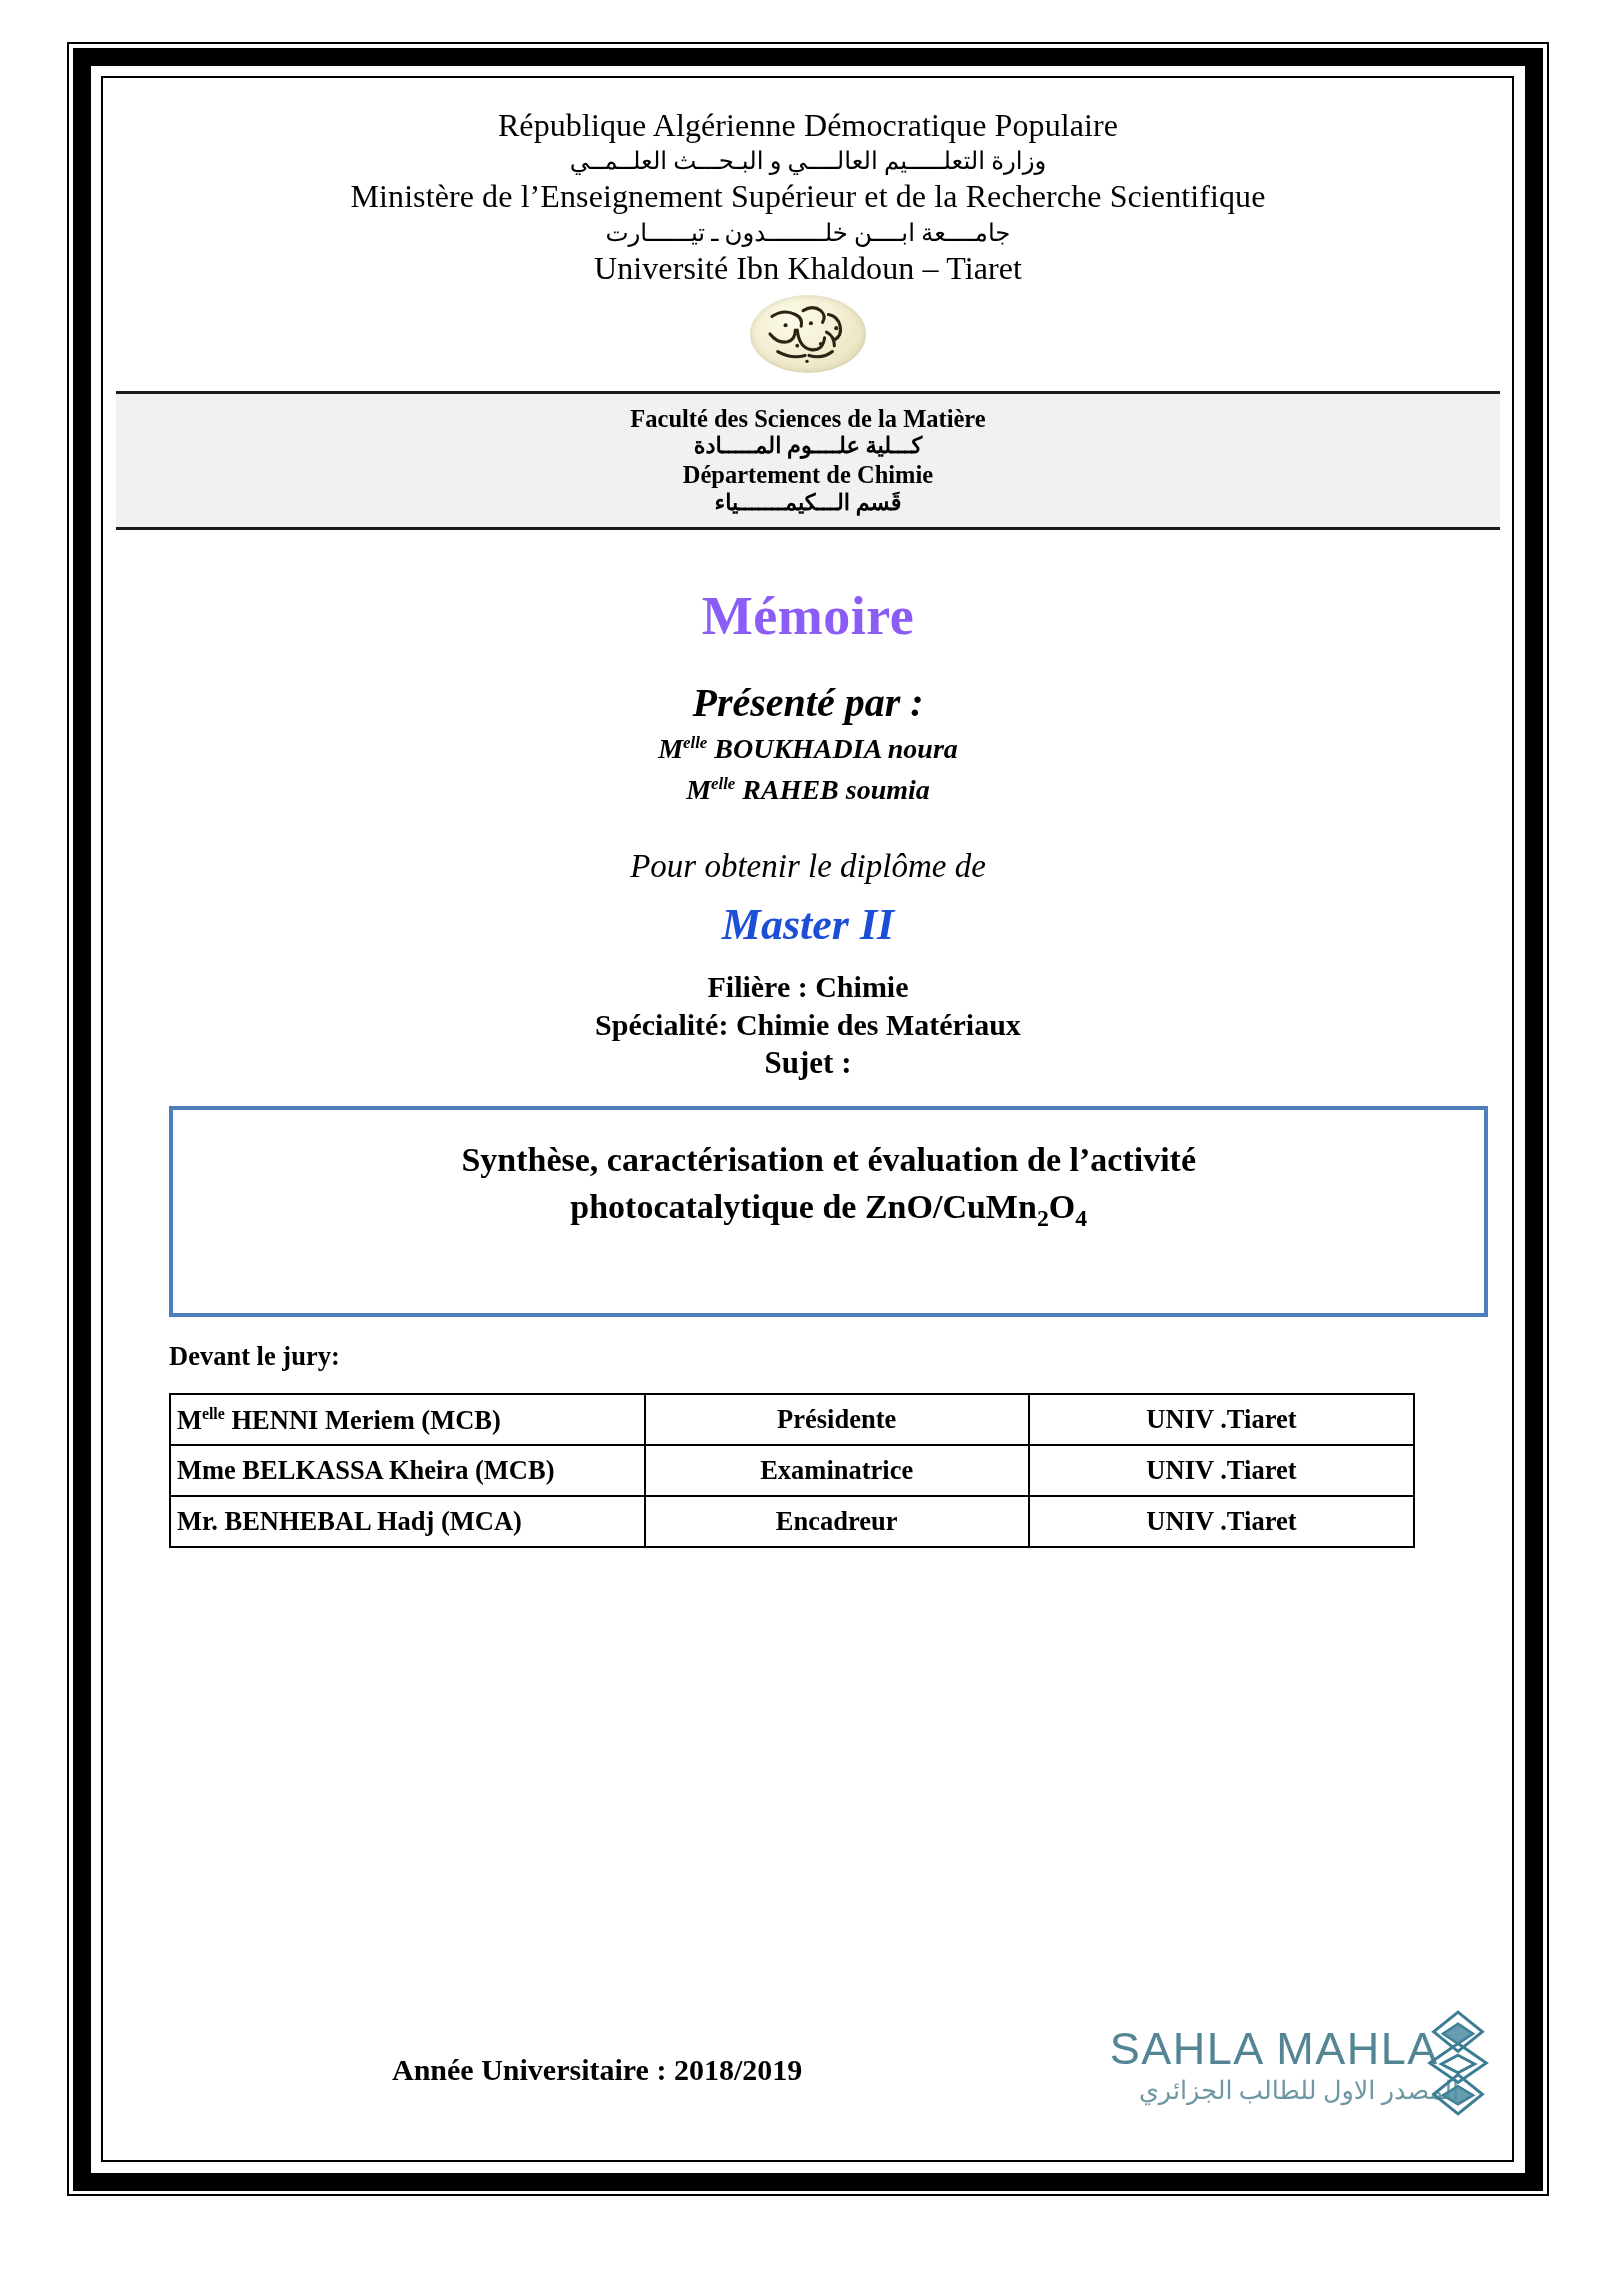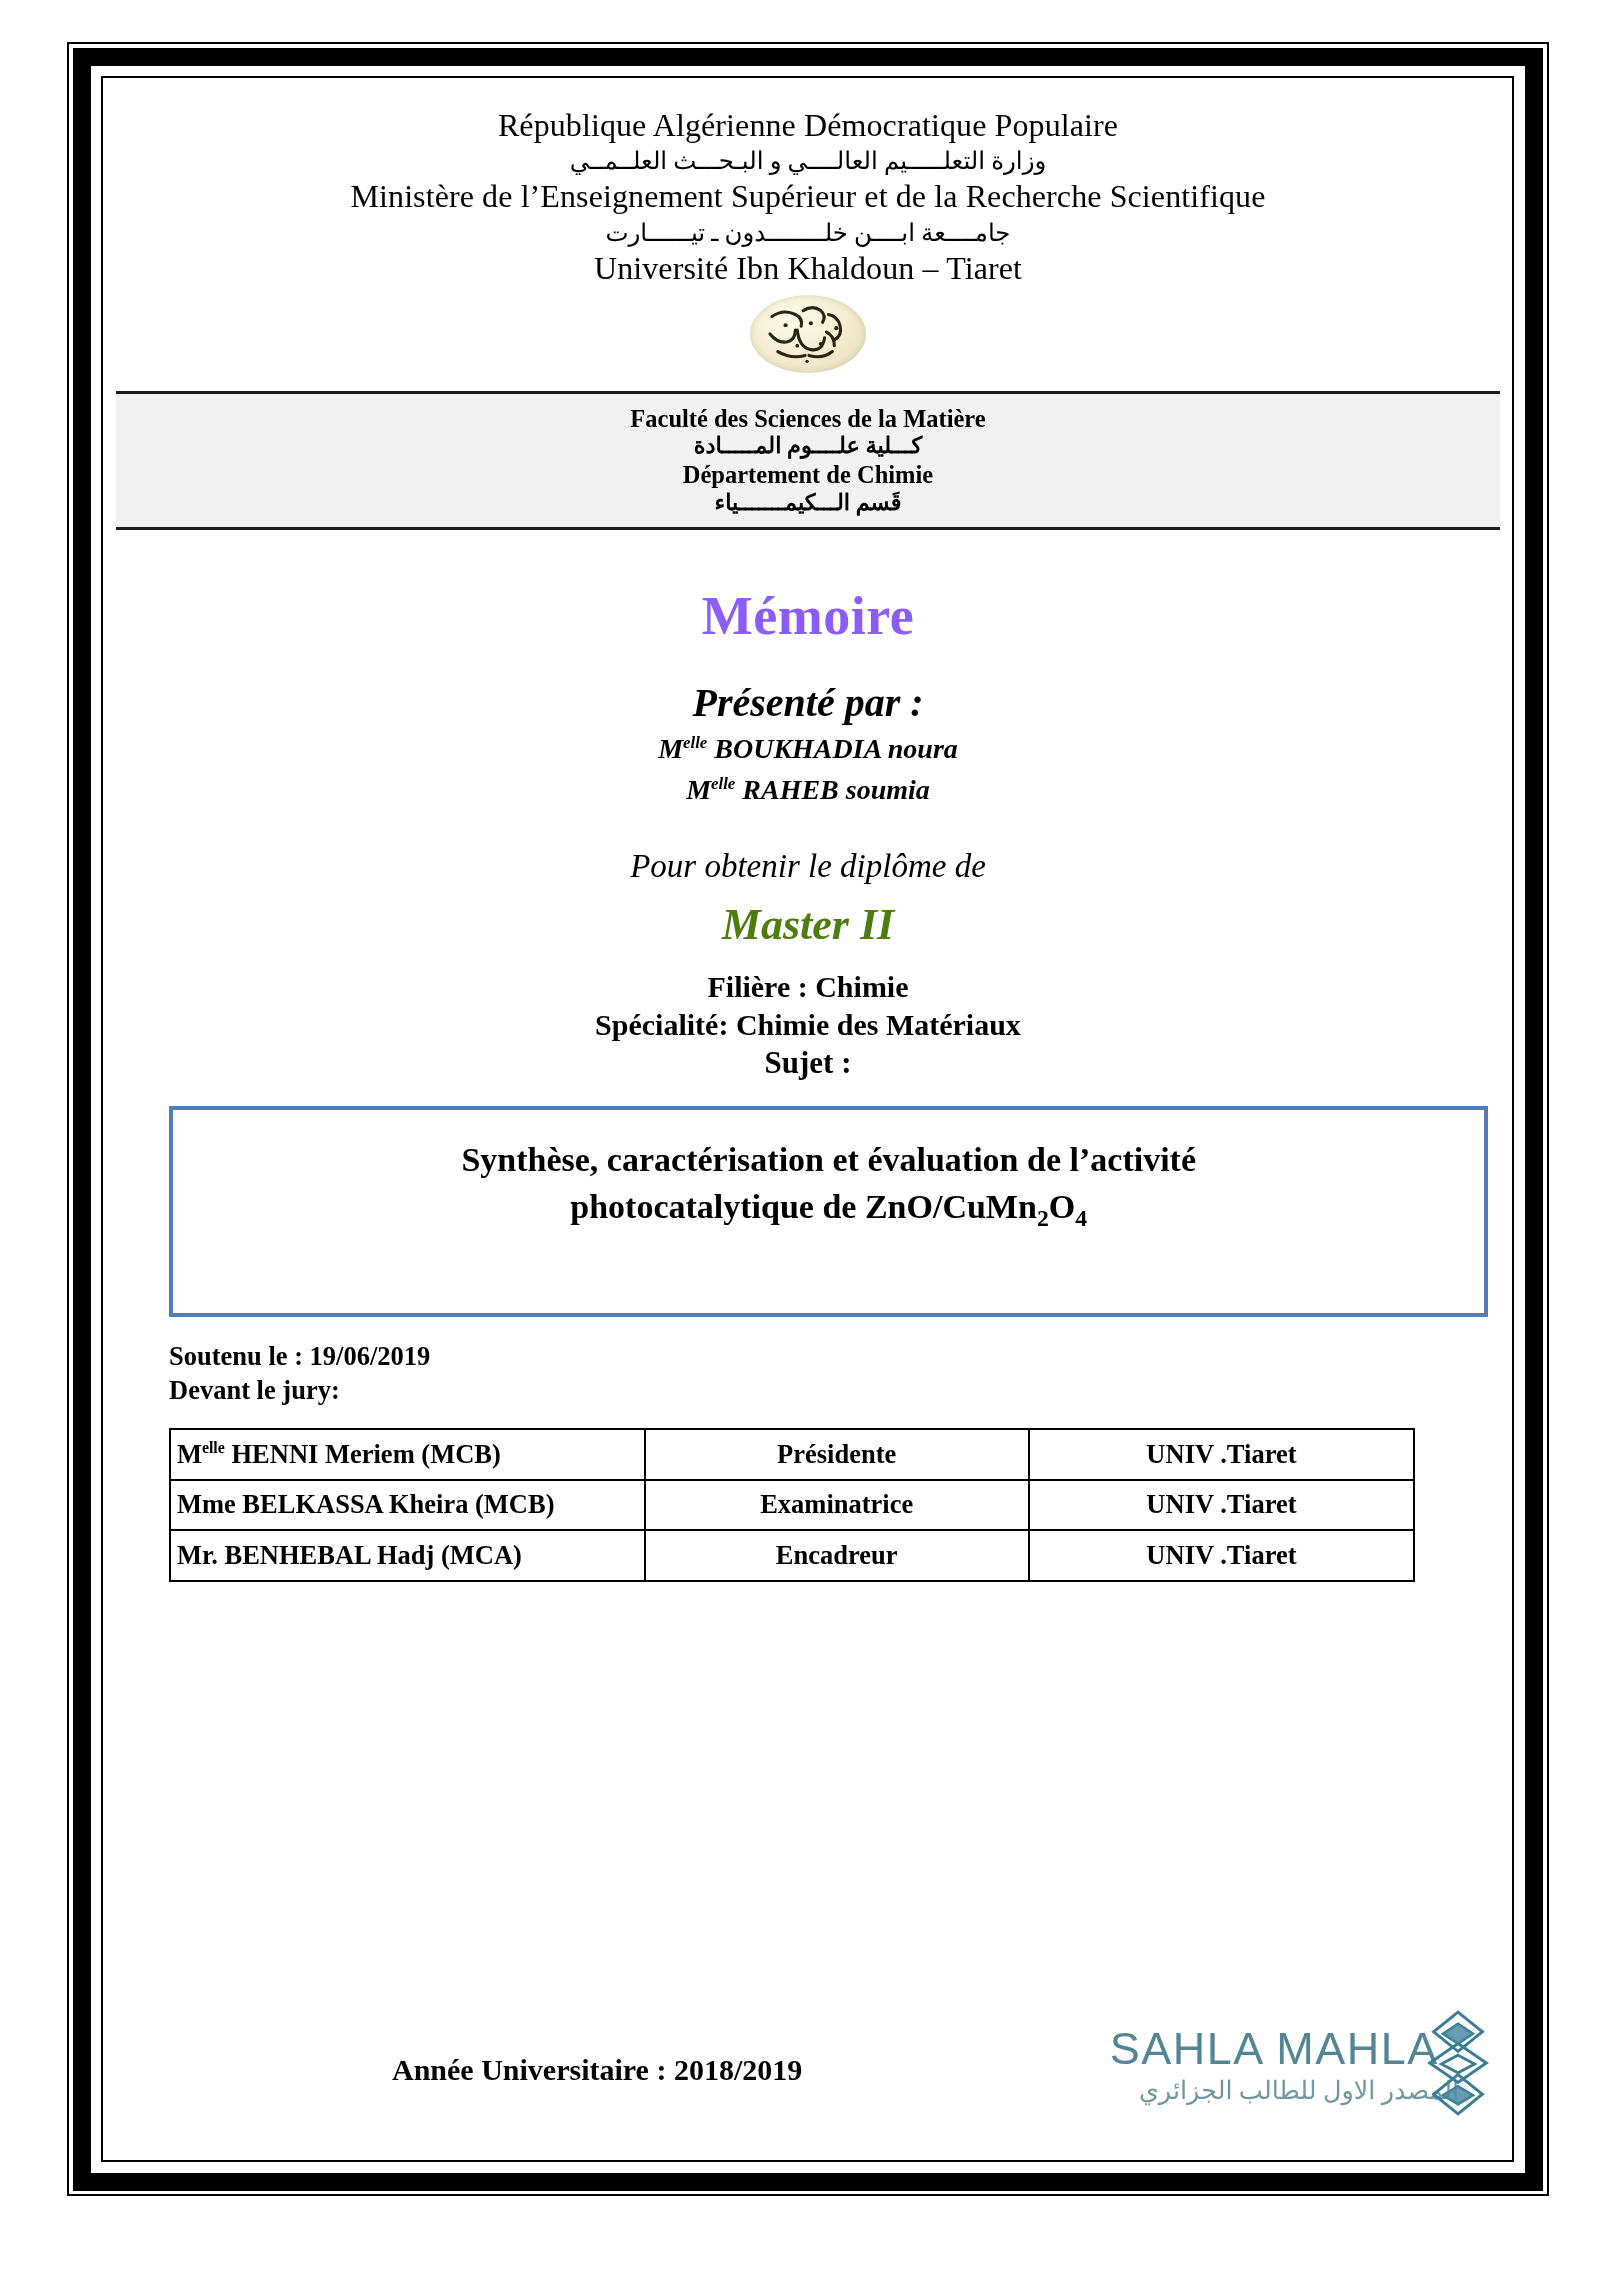--- a/index.html
+++ b/index.html
@@ -146,21 +146,21 @@
 
   
   .pour-obtenir {
     text-align: center;
     font-size: 33px;
     font-style: italic;
     margin-top: 39px;
   }
   .master {
     text-align: center;
-    color: #4d7c0f;
+    color: #1d4ed8;
     font-size: 44px;
     font-weight: bold;
     font-style: italic;
     margin-top: 14.7px;
   }
   .filiere {
     text-align: center;
     font-size: 30px;
     font-weight: bold;
     margin-top: 17.6px;
@@ -342,21 +342,20 @@
   <div class="sujet-label">Sujet :</div>
 
   <div class="subject-box">
     <div class="subject-title">
       <span>Synthèse, caractérisation et évaluation de l’activité</span><br>
       <span>photocatalytique de ZnO/CuMn</span><span class="sub">2</span><span>O</span><span class="sub">4</span>
     </div>
   </div>
 
   <div class="soutenu-wrap">
-    <div class="soutenu-line">Soutenu le : 19/06/2019</div>
     <div class="soutenu-line">Devant le jury:</div>
   </div>
 
   <table class="jury">
     <tbody>
       <tr>
         <td class="c-name"><span>M</span><span class="sup">elle</span><span> HENNI Meriem (MCB)</span></td>
         <td class="c-role">Présidente</td>
         <td class="c-univ">UNIV .Tiaret</td>
       </tr>

